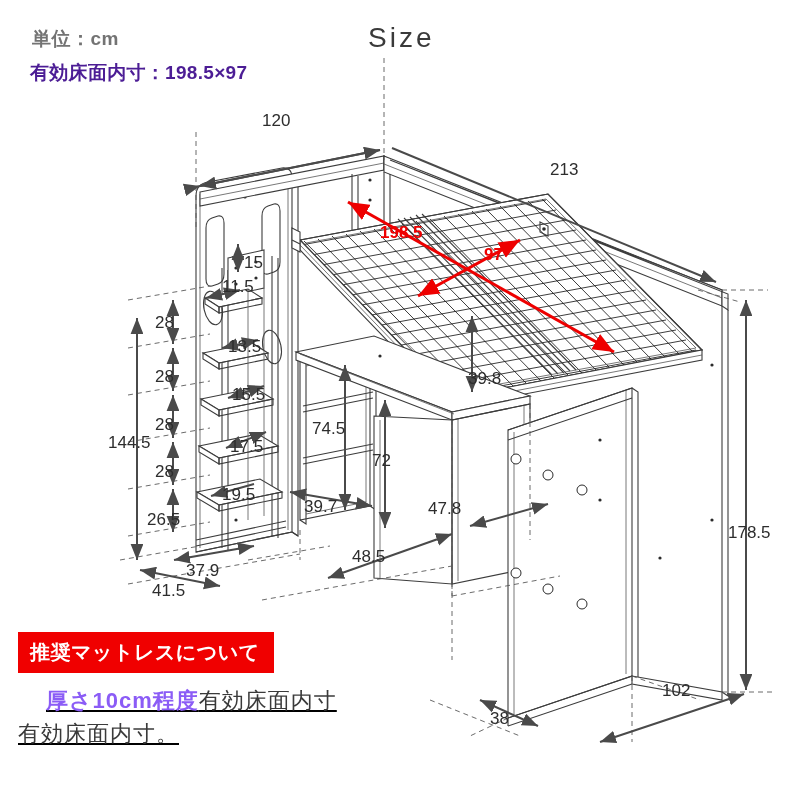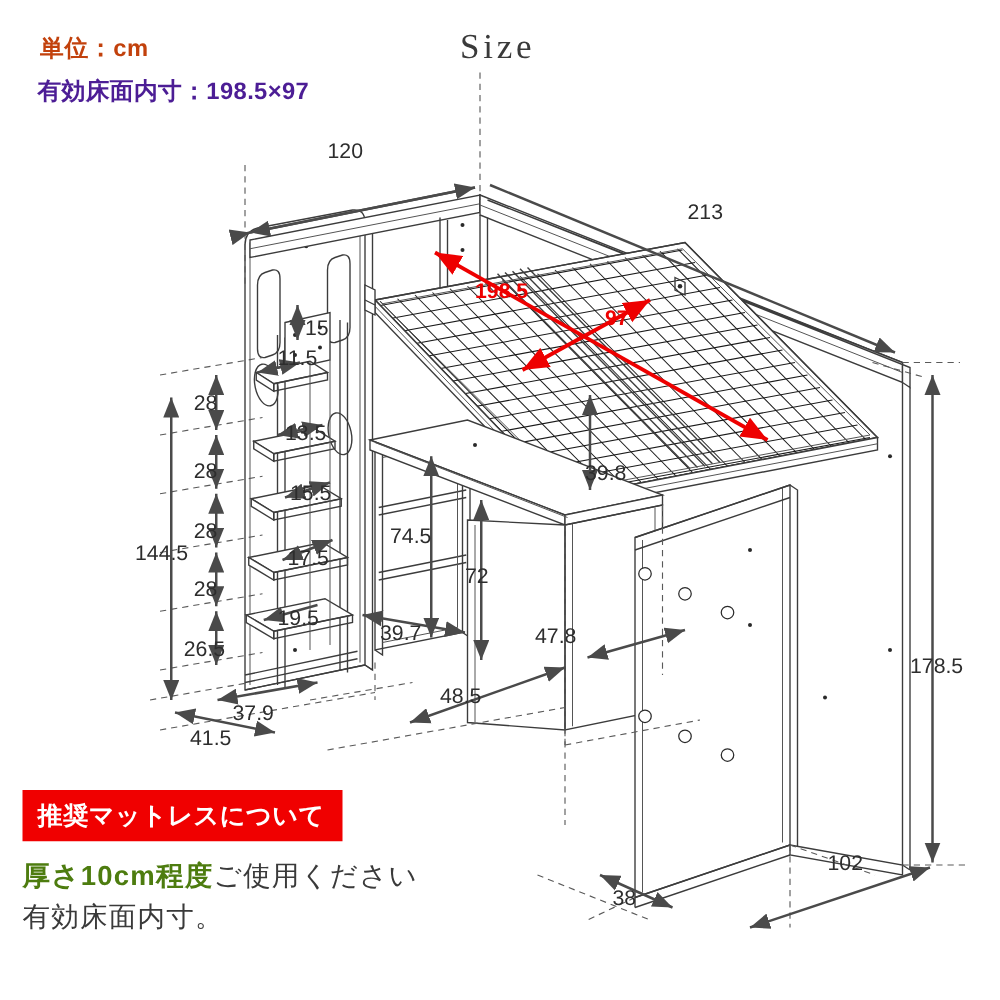--- a/index.html
+++ b/index.html
@@ -15,72 +15,73 @@
     overflow: hidden;
     font-family: "Liberation Sans", sans-serif;
   }
   
   #unit-label {
     position: absolute;
     left: 32px;
     top: 26px;
     font-size: 19px;
     font-weight: 700;
-    color: #c2410c;
+    color: #737373;
     letter-spacing: 0.5px;
     white-space: nowrap;
   }
   #inner-size-label {
     position: absolute;
     left: 30px;
     top: 60px;
     font-size: 19px;
     font-weight: 700;
     color: #4c1d95;
     letter-spacing: 0.3px;
     white-space: nowrap;
   }
   #size-title {
     position: absolute;
     left: 368px;
     top: 22px;
-    font-family: Liberation Serif, serif;
+    font-family: Liberation Sans, sans-serif;
     font-size: 28px;
     font-weight: 400;
     color: #3a3a3a;
     letter-spacing: 3px;
     white-space: nowrap;
   }
   
   #note-block {
     position: absolute;
     left: 18px;
     top: 632px;
     width: 360px;
+    text-decoration: underline;
   }
   #note-banner {
     display: inline-block;
     background: #f00000;
     color: #ffffff;
     font-size: 20px;
     font-weight: 700;
     letter-spacing: 0.5px;
     padding: 7px 14px 7px 12px;
     white-space: nowrap;
   }
   #note-lines {
     margin-top: 12px;
     font-size: 22px;
     font-weight: 500;
     color: #3a3a3a;
     line-height: 1.48;
     letter-spacing: 1px;
   }
   .note-line { white-space: nowrap; display: block; }
-  .note-em { color: #4d7c0f; font-weight: 700; }
+  .note-em { color: #8b5cf6; font-weight: 700; margin-left: 28px; }
   
   #drawing {
     position: absolute;
     left: 0;
     top: 0;
   }
   .ln   { stroke: #3c3c3c; stroke-width: 1.1; fill: none; }
   .ln-t { stroke: #555; stroke-width: 0.8; fill: none; }
   .face { fill: #ffffff; stroke: #3c3c3c; stroke-width: 1.1; }
   .face-l { fill: #fbfbfb; stroke: #3c3c3c; stroke-width: 1.1; }
@@ -519,19 +520,19 @@
   <div id="unit-label">単位：cm</div>
 
   <div id="inner-size-label">有効床面内寸：198.5×97</div>
 
   <div id="size-title">Size</div>
 
   <div id="note-block">
     <div id="note-banner">推奨マットレスについて</div>
     <div id="note-lines">
       <span class="note-line">
-        <span class="note-em">厚さ10cm程度</span><span>ご使用ください</span>
+        <span class="note-em">厚さ10cm程度</span><span>有効床面内寸</span>
       </span>
       <span class="note-line">有効床面内寸。</span>
     </div>
   </div>
 
 </div>
 
 </body></html>

